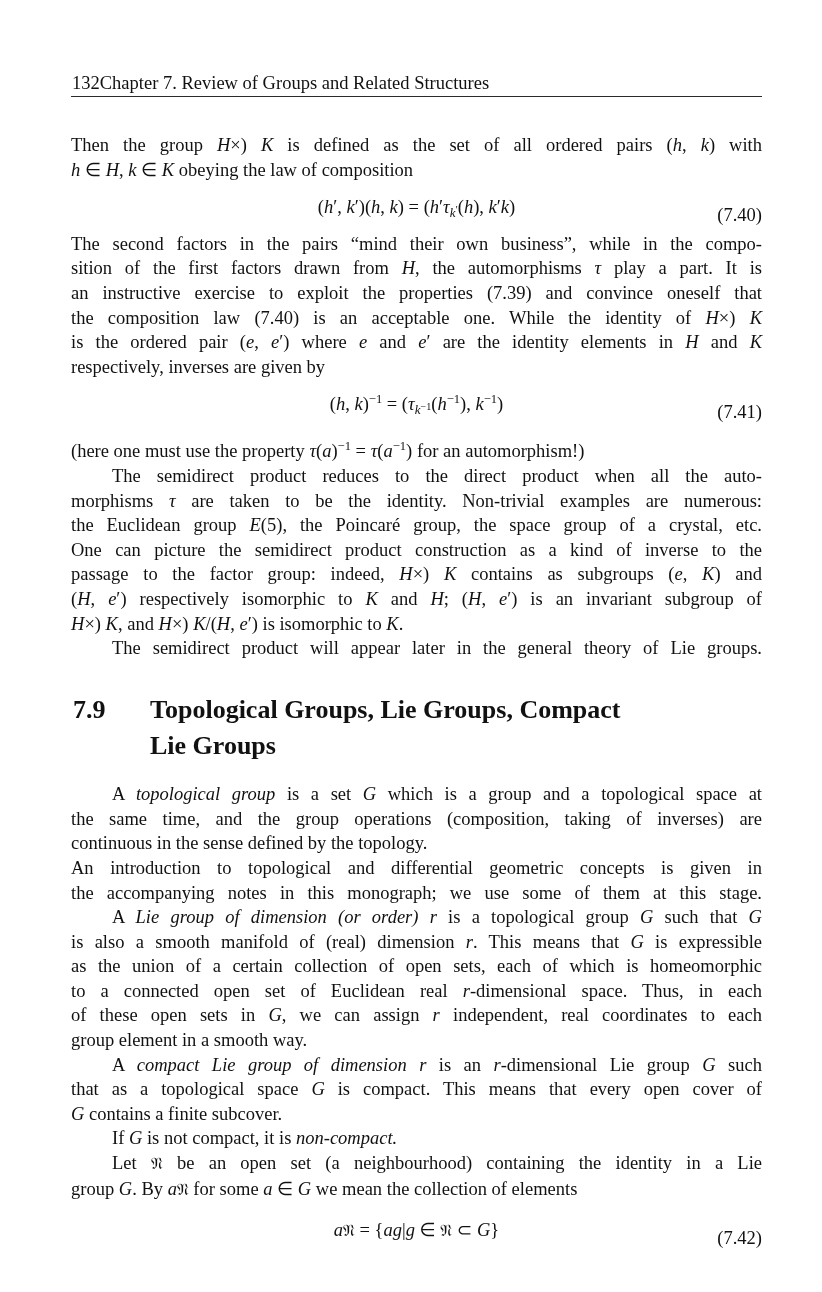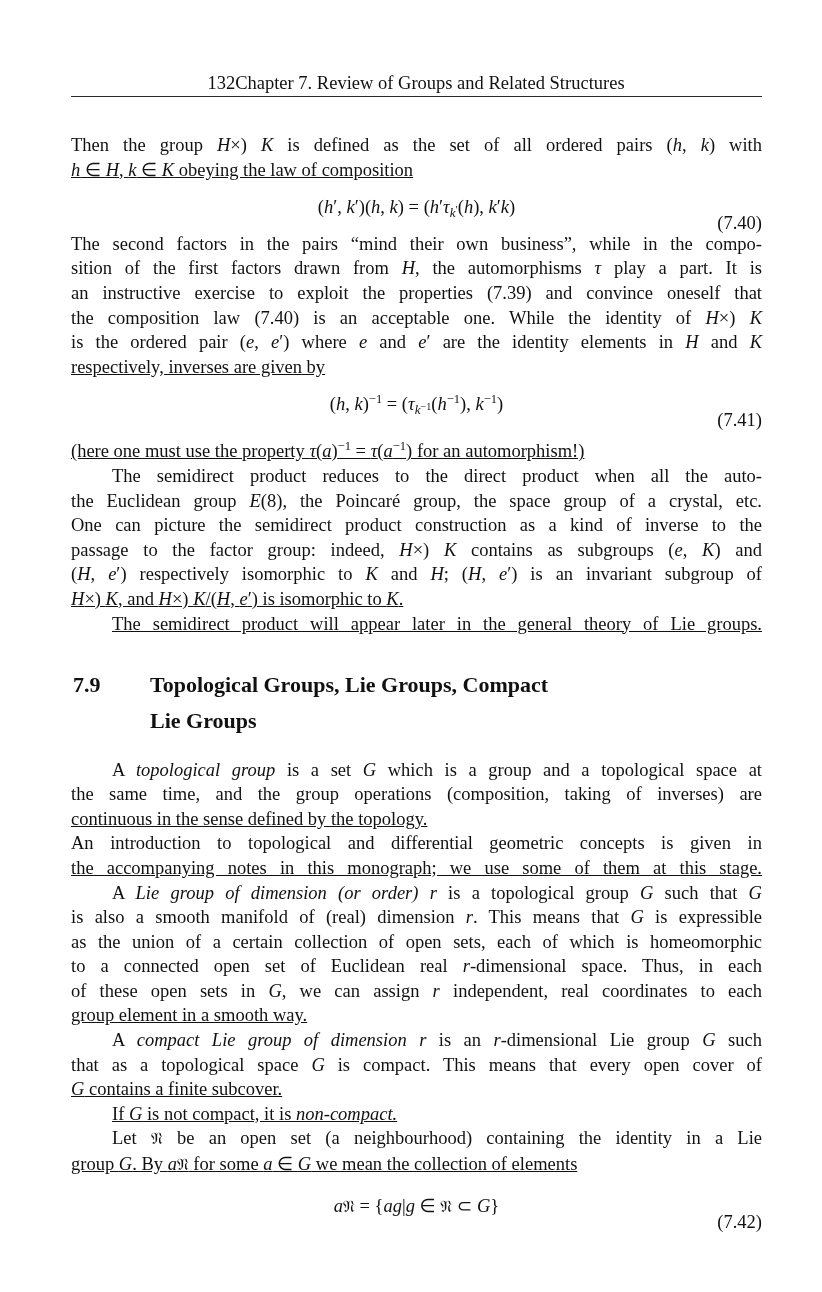--- a/index.html
+++ b/index.html
@@ -2,37 +2,37 @@
 <html><head>
 <meta charset="utf-8">
 <style>
   html, body { margin: 0; padding: 0; background: #ffffff; }
   body { width: 822px; height: 1292px; position: relative; overflow: hidden; }
   .page {
     position: absolute; left: 71px; top: 70.5px; width: 691px;
     font-family: "Liberation Serif", serif; font-size: 18.5px; line-height: 24.6px; color: #111111;
   }
   .running-head {
-    display: flex; justify-content: center; align-items: flex-start;
+    display: flex; justify-content: flex-start; align-items: flex-start;
     height: 25px; border-bottom: 1.3px solid #2a2a2a;
   }
   .running-head .pnum { padding-left: 1px; }
   .running-head .rtitle { padding-right: 2px; }
   .body { margin-top: 36.8px; }
   .line { text-align: justify; text-align-last: justify; }
-  .para .line:last-child { text-align-last: left; text-decoration: underline; }
+  .para .line:last-child { text-align-last: left; }
   .para .line.fill { text-align-last: justify; }
   .para.indent .line:first-child { text-indent: 41px; }
   .eq { position: relative; text-align: center; margin: 12.4px 0; }
   .eq.gap-after { margin-bottom: 23px; }
   .eq.gap-before { margin-top: 16px; }
-  .eq-number { position: absolute; right: 0; top: 16px; text-align: right; }
+  .eq-number { position: absolute; right: 0; top: 8px; text-align: right; }
   .section-heading {
     display: flex; margin-top: 30.8px; margin-bottom: 18.6px;
-    font-weight: bold; font-size: 22px; line-height: 36px;
+    font-weight: bold; font-size: 26px; line-height: 36px;
   }
   .sec-num { flex: none; width: 77px; padding-left: 2px; }
   .sec-title div { white-space: nowrap; }
 
   
   .r-i, .r-e { font-style: italic; }
   .r-frak { font-family: "DejaVu Serif", "DejaVu Sans", serif; font-size: 0.9em; }
   .r-sup { font-size: 0.68em; vertical-align: 0.55em; line-height: 0; }
   .r-sub { font-style: italic; font-size: 0.7em; vertical-align: -0.28em; line-height: 0; }
   .r-subsup { font-size: 0.55em; vertical-align: 0.05em; line-height: 0; }
@@ -72,21 +72,22 @@
       <span><span class="r-t">(</span><span class="r-i">h</span><span class="r-t">, </span><span class="r-i">k</span><span class="r-t">)</span><span class="r-sup">−1</span><span class="r-t"> = (</span><span class="r-i">τ</span><span class="r-sub">k</span><span class="r-subsup">−1</span><span class="r-t">(</span><span class="r-i">h</span><span class="r-sup">−1</span><span class="r-t">), </span><span class="r-i">k</span><span class="r-sup">−1</span><span class="r-t">)</span></span>
       <span class="eq-number">(7.41)</span>
     </div>
 
     <div class="para">
       <div class="line"><span class="r-t">(here one must use the property </span><span class="r-i">τ</span><span class="r-t">(</span><span class="r-i">a</span><span class="r-t">)</span><span class="r-sup">−1</span><span class="r-t"> = </span><span class="r-i">τ</span><span class="r-t">(</span><span class="r-i">a</span><span class="r-sup">−1</span><span class="r-t">) for an automorphism!)</span></div>
     </div>
 
     <div class="para indent">
       <div class="line"><span class="r-t">The semidirect product reduces to the direct product when all the auto-</span></div>
-      <div class="line"><span class="r-t">the Euclidean group </span><span class="r-i">E</span><span class="r-t">(8), the Poincaré group, the space group of a crystal, etc.</span></div>
+      <div class="line"><span class="r-t">morphisms </span><span class="r-i">τ</span><span class="r-t"> are taken to be the identity. Non-trivial examples are numerous:</span></div>
+      <div class="line"><span class="r-t">the Euclidean group </span><span class="r-i">E</span><span class="r-t">(5), the Poincaré group, the space group of a crystal, etc.</span></div>
       <div class="line"><span class="r-t">One can picture the semidirect product construction as a kind of inverse to the</span></div>
       <div class="line"><span class="r-t">passage to the factor group: indeed, </span><span class="r-i">H</span><span class="r-t">×) </span><span class="r-i">K</span><span class="r-t"> contains as subgroups (</span><span class="r-i">e</span><span class="r-t">, </span><span class="r-i">K</span><span class="r-t">) and</span></div>
       <div class="line"><span class="r-t">(</span><span class="r-i">H</span><span class="r-t">, </span><span class="r-i">e</span><span class="r-t">′) respectively isomorphic to </span><span class="r-i">K</span><span class="r-t"> and </span><span class="r-i">H</span><span class="r-t">; (</span><span class="r-i">H</span><span class="r-t">, </span><span class="r-i">e</span><span class="r-t">′) is an invariant subgroup of</span></div>
       <div class="line"><span class="r-i">H</span><span class="r-t">×) </span><span class="r-i">K</span><span class="r-t">, and </span><span class="r-i">H</span><span class="r-t">×) </span><span class="r-i">K</span><span class="r-t">/(</span><span class="r-i">H</span><span class="r-t">, </span><span class="r-i">e</span><span class="r-t">′) is isomorphic to </span><span class="r-i">K</span><span class="r-t">.</span></div>
     </div>
 
     <div class="para indent">
       <div class="line fill"><span class="r-t">The semidirect product will appear later in the general theory of Lie groups.</span></div>
     </div>
 

